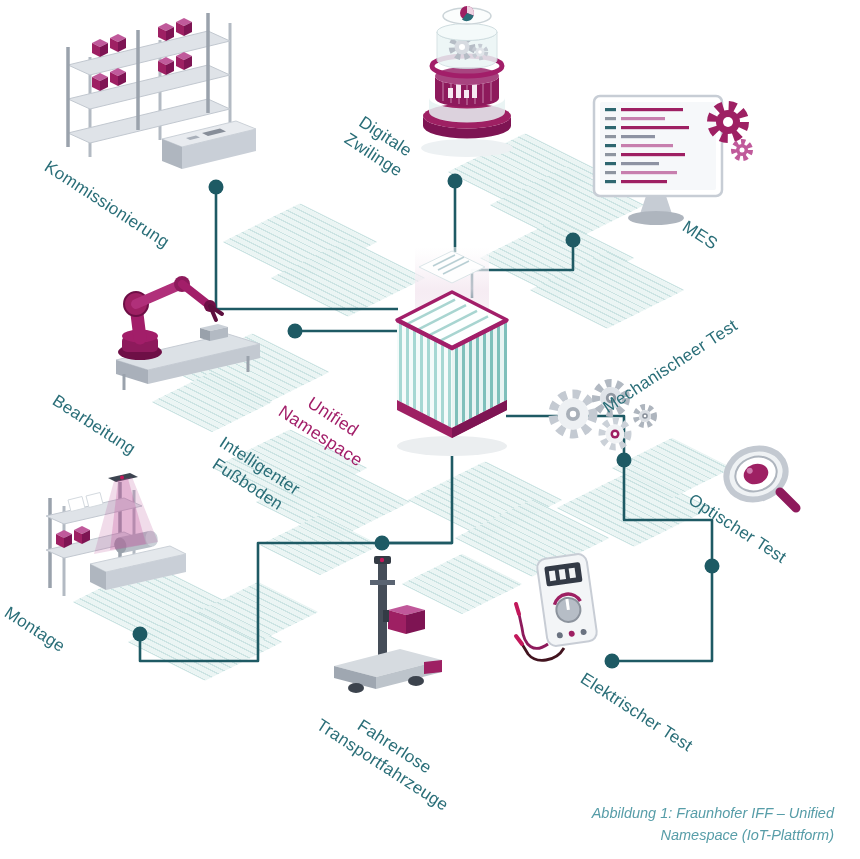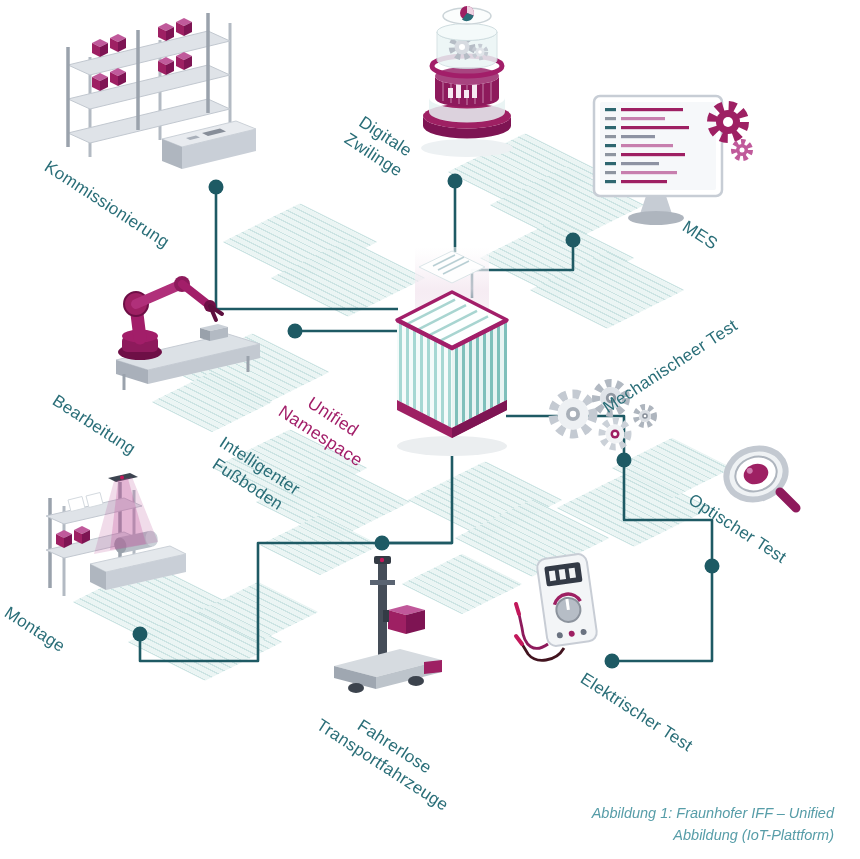--- a/index.html
+++ b/index.html
@@ -400,16 +400,16 @@
 
   <div class="node-label rot-down two-line" style="left:336px;top:696px">
     <span>Fahrerlose</span>
     <span>Transportfahrzeuge</span>
   </div>
 
   <div class="node-label rot-down" style="left:588px;top:668px">Elektrischer Test</div>
 
   <div class="caption">
     <span>Abbildung 1: Fraunhofer IFF – Unified</span>
-    <span>Abbildung (IoT-Plattform)</span>
+    <span>Namespace (IoT-Plattform)</span>
   </div>
 
 </div>
 
 </body></html>

